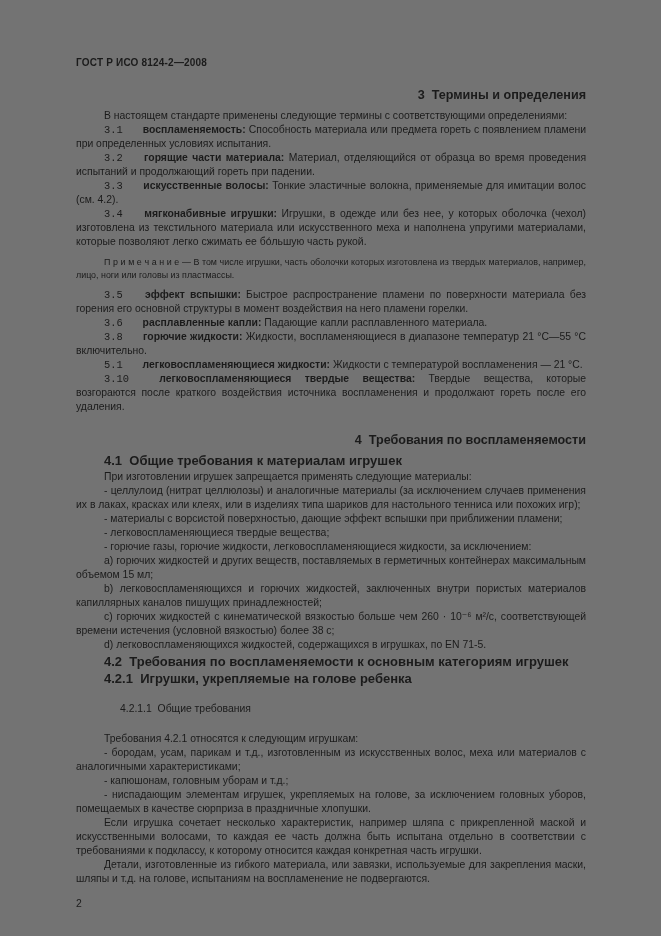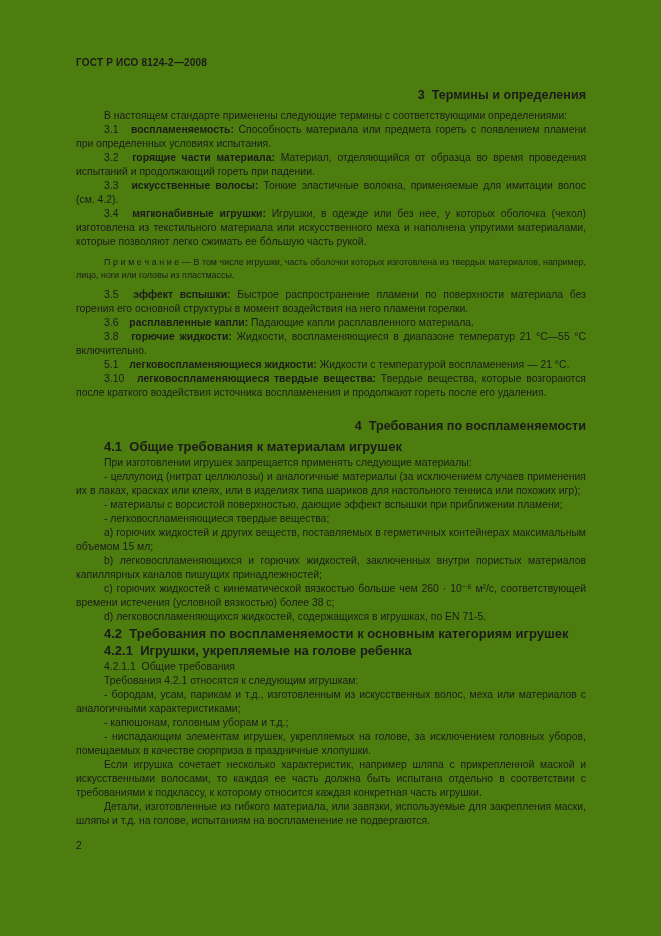--- a/index.html
+++ b/index.html
@@ -1,30 +1,30 @@
 <!DOCTYPE html>
 <html><head>
 <meta charset="utf-8">
 <style>
   * { box-sizing: border-box; }
   html, body { margin: 0; padding: 0; background: #ffffff; }
   .page {
-    width: 661px; height: 936px; background: #4d7c0f;
+    width: 661px; height: 936px; background: #737373;
     font-family: "Liberation Sans", "DejaVu Sans", sans-serif;
     color: #1b1b1b;
     padding: 56px 75px 0 76px;
     overflow: hidden;
   }
   .runhead { font-size: 10px; font-weight: 700; line-height: 13px; letter-spacing: 0.2px; }
   .sec-h { font-size: 12.6px; font-weight: 700; margin: 19px 0 7px; padding-left: 28px; white-space: pre-wrap; text-align: right; }
   p.body, p.item { font-size: 10.4px; line-height: 14px; margin: 0; text-align: justify; text-indent: 28px; }
-  .t-num { margin-right: 8px; }
+  .t-num { margin-right: 17px; font-family: Liberation Mono, monospace; }
   .t-bold { font-weight: 700; }
   .sub-h { font-size: 13px; line-height: 14px; font-weight: 700; margin: 3px 0 2px; padding-left: 28px; white-space: pre-wrap; }
-  .plain-h { font-size: 10.4px; line-height: 14px; margin: 0; padding-left: 28px; white-space: pre-wrap; }
+  .plain-h { font-size: 10.4px; line-height: 14px; margin: 16px; padding-left: 28px; white-space: pre-wrap; }
   .note { font-size: 8.9px; line-height: 12.5px; margin: 7px 0; text-align: justify; text-indent: 28px; }
   .pagenum { font-size: 10.4px; line-height: 14px; margin-top: 11px; }
 </style>
 </head>
 <body>
 
 <div class="page">
 
   <div class="runhead">ГОСТ Р ИСО 8124-2—2008</div>
 
@@ -55,20 +55,21 @@
 
   <div class="sec-h">4  Требования по воспламеняемости</div>
 
   <div class="sub-h">4.1  Общие требования к материалам игрушек</div>
 
   <p class="body">При изготовлении игрушек запрещается применять следующие материалы:</p>
 
   <p class="item">- целлулоид (нитрат целлюлозы) и аналогичные материалы (за исключением случаев применения их в лаках, красках или клеях, или в изделиях типа шариков для настольного тенниса или похожих игр);</p>
   <p class="item">- материалы с ворсистой поверхностью, дающие эффект вспышки при приближении пламени;</p>
   <p class="item">- легковоспламеняющиеся твердые вещества;</p>
+  <p class="item">- горючие газы, горючие жидкости, легковоспламеняющиеся жидкости, за исключением:</p>
 
   <p class="item">a) горючих жидкостей и других веществ, поставляемых в герметичных контейнерах максимальным объемом 15 мл;</p>
   <p class="item">b) легковоспламеняющихся и горючих жидкостей, заключенных внутри пористых материалов капиллярных каналов пишущих принадлежностей;</p>
   <p class="item">c) горючих жидкостей с кинематической вязкостью больше чем 260 · 10⁻⁶ м²/с, соответствующей времени истечения (условной вязкостью) более 38 с;</p>
   <p class="item">d) легковоспламеняющихся жидкостей, содержащихся в игрушках, по EN 71-5.</p>
 
   <div class="sub-h">4.2  Требования по воспламеняемости к основным категориям игрушек</div>
 
   <div class="sub-h">4.2.1  Игрушки, укрепляемые на голове ребенка</div>
 

